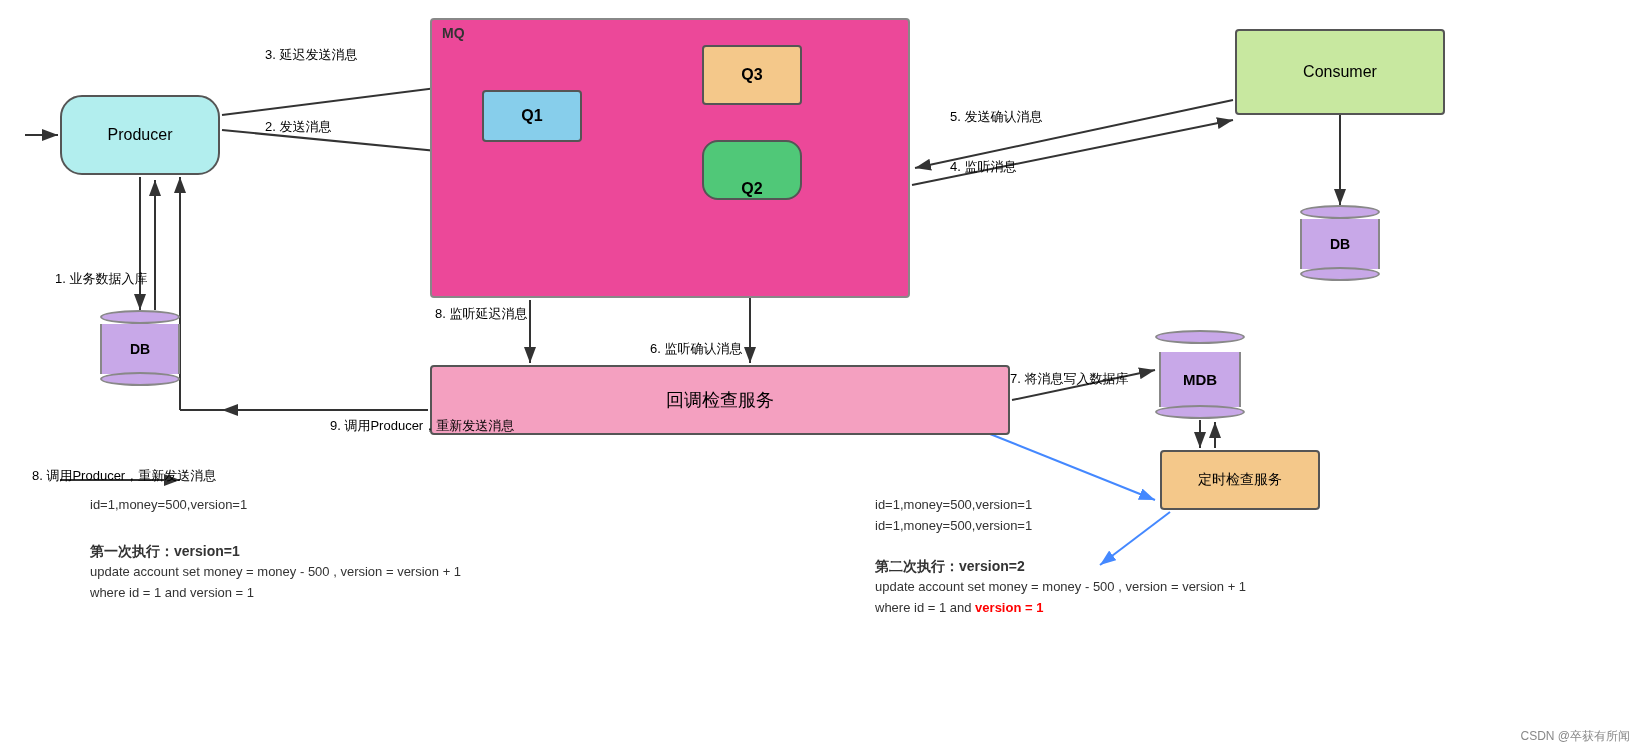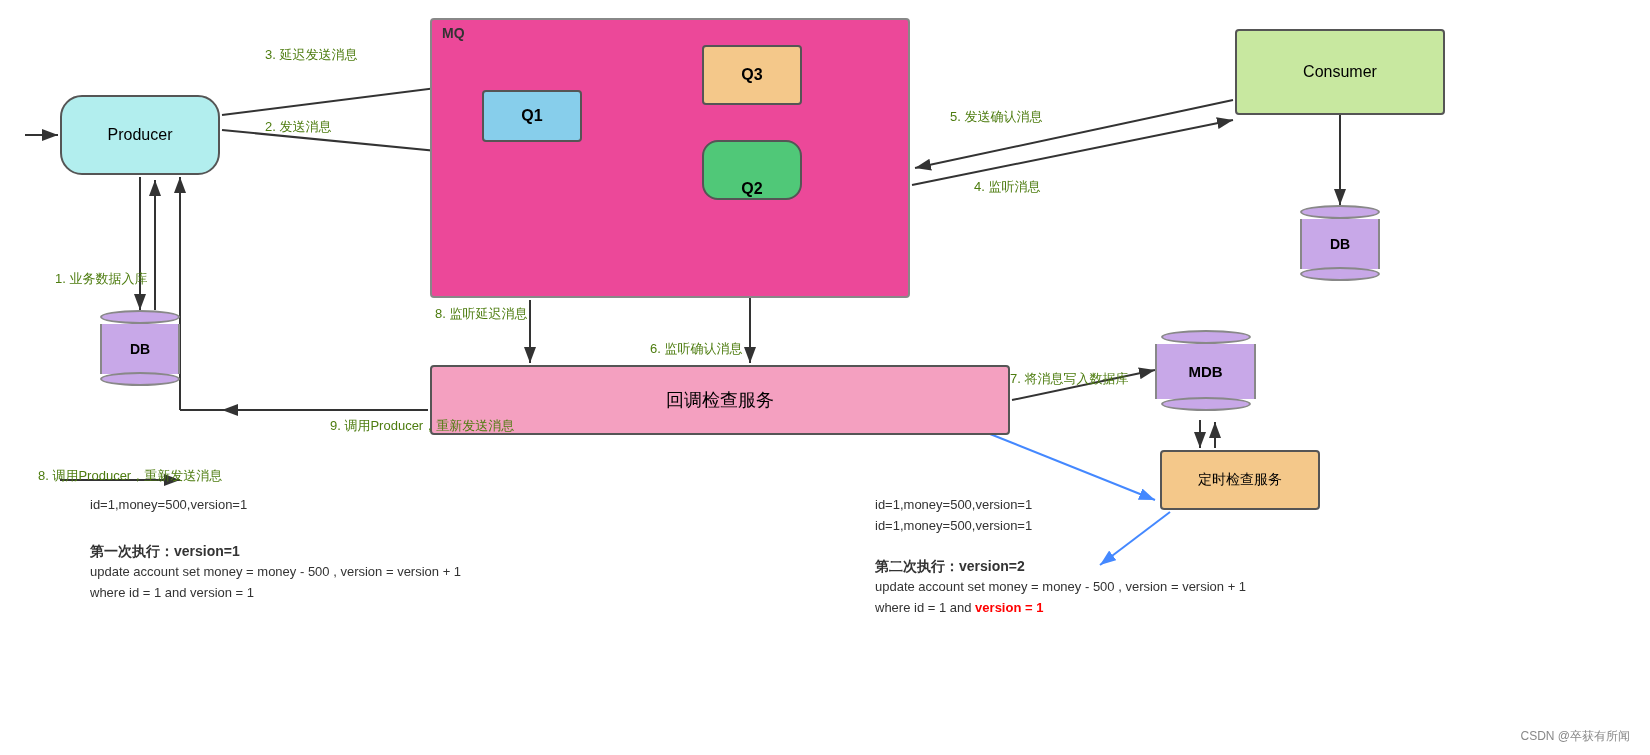--- a/index.html
+++ b/index.html
@@ -129,21 +129,21 @@
       left: 1160px;
       top: 450px;
       width: 160px;
       height: 60px;
       font-size: 14px;
     }
     
     .arrow-label {
       position: absolute;
       font-size: 13px;
-      color: #4d7c0f;
+      color: #000000;
       white-space: nowrap;
     }
     
     #arrows-svg {
       position: absolute;
       top: 0;
       left: 0;
       width: 1650px;
       height: 755px;
       pointer-events: none;
@@ -266,21 +266,21 @@
   <div style="position:absolute; left:1300px; top:205px; display:flex; flex-direction:column; align-items:center;">
     <div style="width:80px; height:14px; background:#c8a8e8; border:2px solid #888; border-radius:50%; position:relative; z-index:2;"></div>
     <div style="width:80px; height:50px; background:#c8a8e8; border-left:2px solid #888; border-right:2px solid #888; display:flex; align-items:center; justify-content:center; font-size:14px; font-weight:600;">
       <span>DB</span>
     </div>
     <div style="width:80px; height:14px; background:#c8a8e8; border:2px solid #888; border-radius:50%; margin-top:-2px;"></div>
   </div>
 
   <div style="position:absolute; left:1155px; top:330px; display:flex; flex-direction:column; align-items:center;">
     <div style="width:90px; height:14px; background:#c8a8e8; border:2px solid #888; border-radius:50%; position:relative; z-index:2;"></div>
-    <div style="width:101px; height:55px; background:#c8a8e8; border-left:2px solid #888; border-right:2px solid #888; display:flex; align-items:center; justify-content:center; font-size:15px; font-weight:600;">
+    <div style="width:82px; height:55px; background:#c8a8e8; border-left:2px solid #888; border-right:2px solid #888; display:flex; align-items:center; justify-content:center; font-size:15px; font-weight:600;margin-top:8px;">
       <span>MDB</span>
     </div>
     <div style="width:90px; height:14px; background:#c8a8e8; border:2px solid #888; border-radius:50%; margin-top:-2px;"></div>
   </div>
 
   <div class="node rect-node callback-service">
     <span>回调检查服务</span>
   </div>
 
   <div class="node rect-node schedule-service">
@@ -289,36 +289,36 @@
 
   <div class="arrow-label" style="left:55px; top:270px;">
     <span>1. 业务数据入库</span>
   </div>
   <div class="arrow-label" style="left:265px; top:118px;">
     <span>2. 发送消息</span>
   </div>
   <div class="arrow-label" style="left:265px; top:46px;">
     <span>3. 延迟发送消息</span>
   </div>
-  <div class="arrow-label" style="left:974px; top:158px;margin-top:20px;">
+  <div class="arrow-label" style="left:950px; top:158px;">
     <span>4. 监听消息</span>
   </div>
   <div class="arrow-label" style="left:950px; top:108px;">
     <span>5. 发送确认消息</span>
   </div>
   <div class="arrow-label" style="left:650px; top:340px;">
     <span>6. 监听确认消息</span>
   </div>
   <div class="arrow-label" style="left:1010px; top:370px;">
     <span>7. 将消息写入数据库</span>
   </div>
   <div class="arrow-label" style="left:435px; top:305px;">
     <span>8. 监听延迟消息</span>
   </div>
-  <div class="arrow-label" style="left:14px; top:467px;padding-left:24px;">
+  <div class="arrow-label" style="left:8px; top:467px;padding-left:24px;">
     <span>8. 调用Producer，重新发送消息</span>
   </div>
   <div class="arrow-label" style="left:330px; top:417px;">
     <span>9. 调用Producer，重新发送消息</span>
   </div>
 
   <div class="bottom-text" style="left:90px; top:495px;">
     <span>id=1,money=500,version=1</span>
   </div>
   <div class="bottom-text" style="left:90px; top:540px;">

